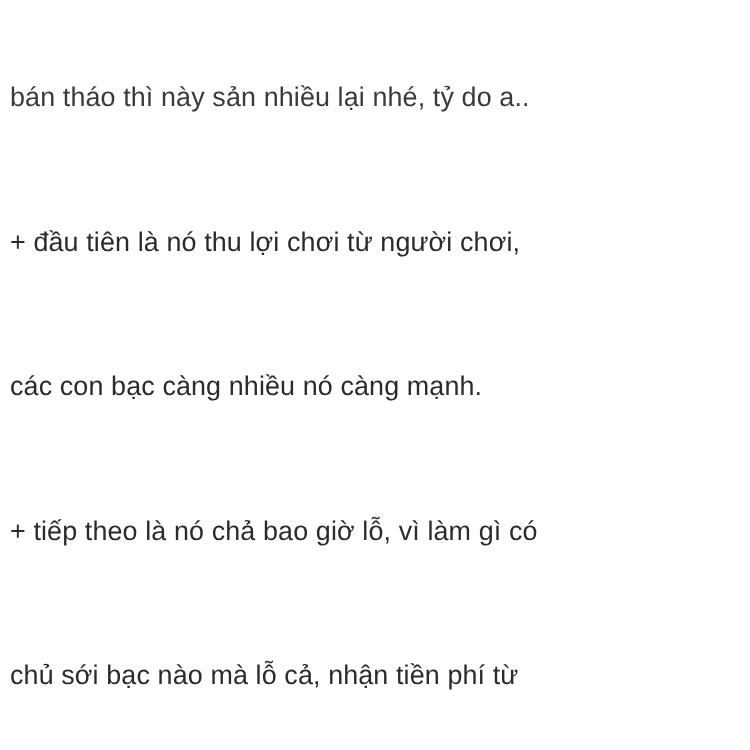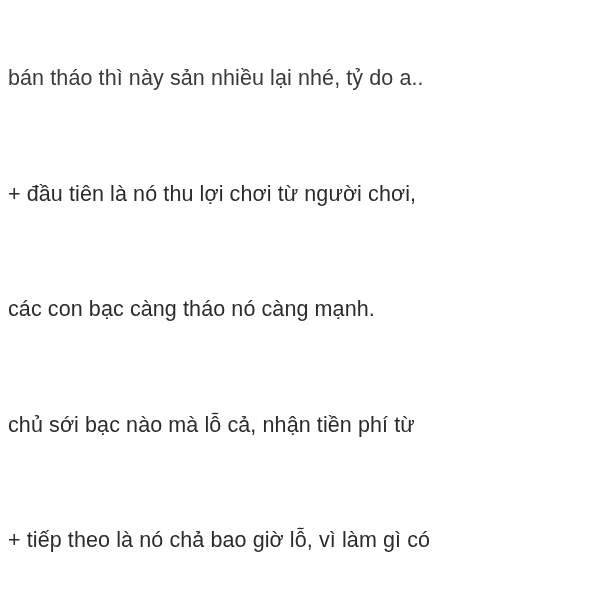--- a/index.html
+++ b/index.html
@@ -36,23 +36,23 @@
     color: #3a3a3a;
   }
 </style>
 </head>
 <body>
 
 <div id="page">
   <div class="text-body">
     <span class="line clipped-top">bán tháo thì này sản nhiều lại nhé, tỷ do a..</span>
     <span class="line">+ đầu tiên là nó thu lợi chơi từ người chơi,</span>
-    <span class="line">các con bạc càng tháo nó càng mạnh.</span>
+    <span class="line">các con bạc càng nhiều nó càng mạnh.</span>
+    <span class="line">+ tiếp theo là nó chả bao giờ lỗ, vì làm gì có</span>
     <span class="line">chủ sới bạc nào mà lỗ cả, nhận tiền phí từ</span>
-    <span class="line">+ tiếp theo là nó chả bao giờ lỗ, vì làm gì có</span>
     
     
     
     
     
     
     
     
     
     

